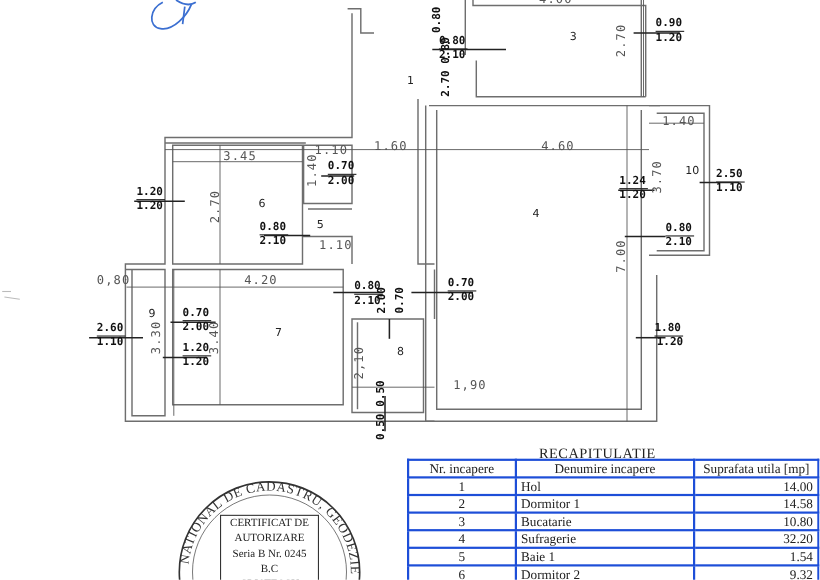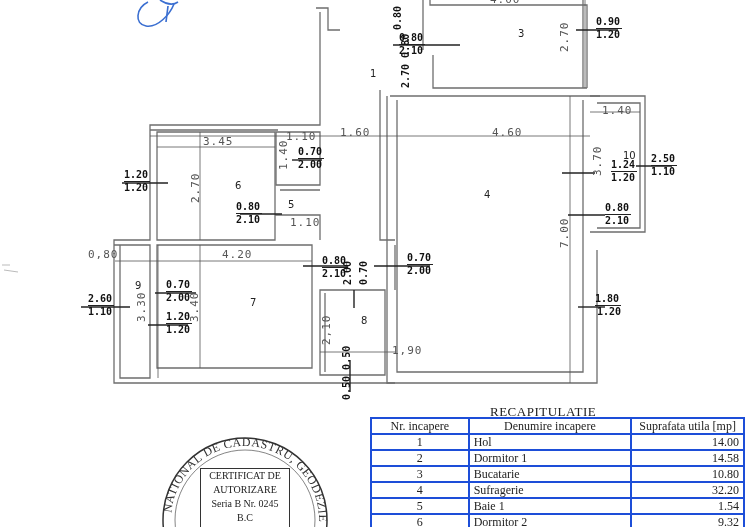--- a/index.html
+++ b/index.html
@@ -129,21 +129,21 @@
 
 <div class="lbl dim" style="left:490px;top:-6px;">4.00</div>
 <div class="lbl dim" style="left:340px;top:127px;">1.60</div>
 <div class="lbl dim" style="left:492px;top:127px;">4.60</div>
 <div class="lbl dim" style="left:602px;top:105px;">1.40</div>
 <div class="lbl dim" style="left:203px;top:136px;">3.45</div>
 <div class="lbl dim" style="left:286px;top:131px;">1.10</div>
 <div class="lbl dim" style="left:290px;top:217px;">1.10</div>
 <div class="lbl dim" style="left:88px;top:249px;">0,80</div>
 <div class="lbl dim" style="left:222px;top:249px;">4.20</div>
-<div class="lbl dim" style="left:344px;top:345px;padding-left:48px;">1,90</div>
+<div class="lbl dim" style="left:364px;top:345px;padding-left:48px;">1,90</div>
 
 <div class="lbl dim rot" style="left:559px;top:52px;">2.70</div>
 <div class="lbl dim rot" style="left:559px;top:248px;">7.00</div>
 <div class="lbl dim rot" style="left:592px;top:176px;">3.70</div>
 <div class="lbl dim rot" style="left:190px;top:203px;">2.70</div>
 <div class="lbl dim rot" style="left:278px;top:170px;">1.40</div>
 <div class="lbl dim rot" style="left:136px;top:322px;">3.30</div>
 <div class="lbl dim rot" style="left:189px;top:322px;">3.40</div>
 <div class="lbl dim rot" style="left:321px;top:345px;">2,10</div>
 
@@ -160,21 +160,21 @@
   <span class="bot">2.00</span>
 </div>
 <div class="lbl hand frac" style="left:124px;top:170px;">
   <span class="top">1.20</span>
   <span class="bot">1.20</span>
 </div>
 <div class="lbl hand frac" style="left:236px;top:202px;">
   <span class="top">0.80</span>
   <span class="bot">2.10</span>
 </div>
-<div class="lbl hand frac" style="left:563px;top:160px;margin-left:48px;">
+<div class="lbl hand frac" style="left:563px;top:160px;">
   <span class="top">1.24</span>
   <span class="bot">1.20</span>
 </div>
 <div class="lbl hand frac" style="left:651px;top:154px;">
   <span class="top">2.50</span>
   <span class="bot">1.10</span>
 </div>
 <div class="lbl hand frac" style="left:605px;top:203px;">
   <span class="top">0.80</span>
   <span class="bot">2.10</span>

